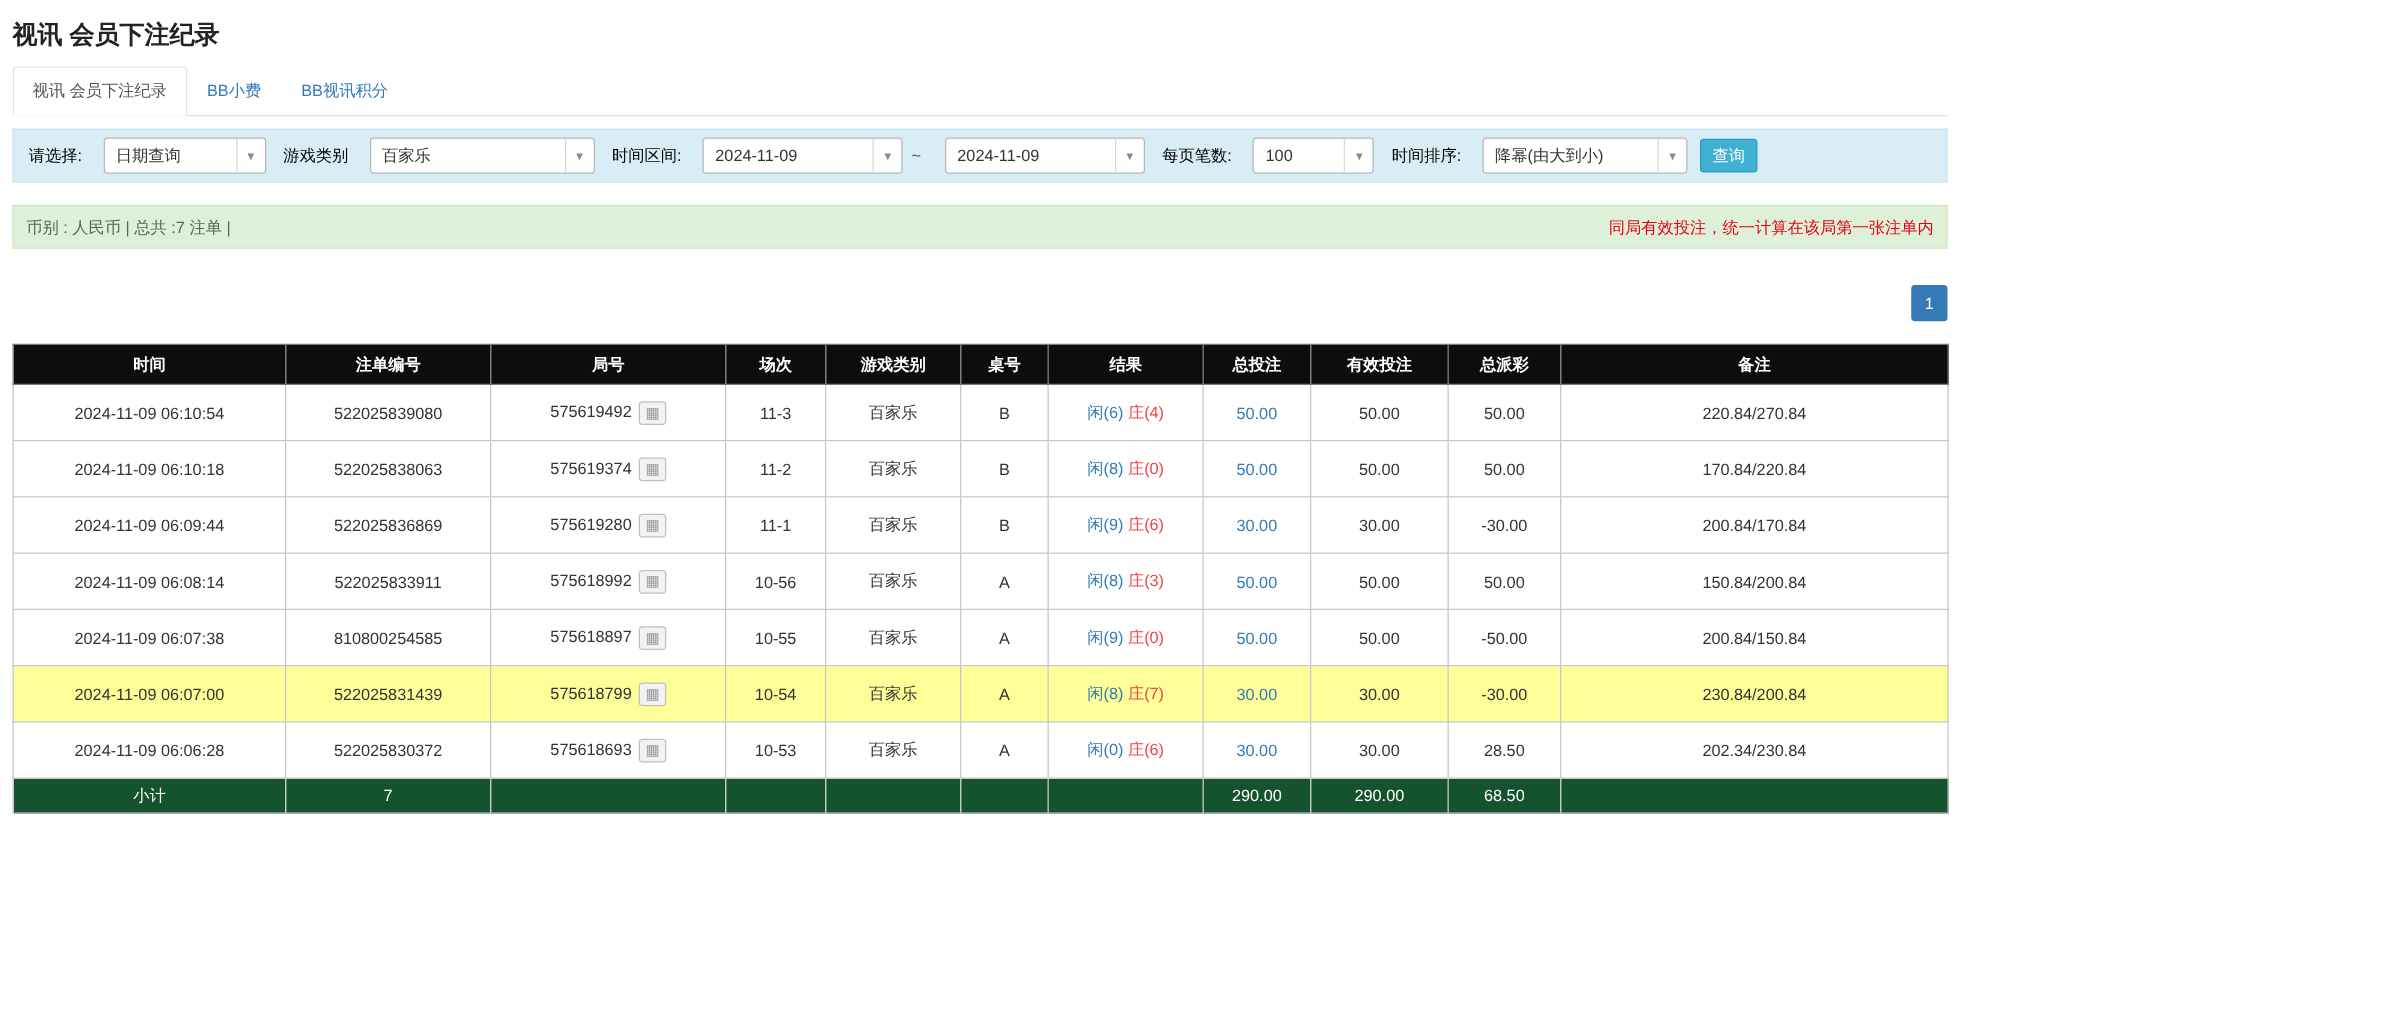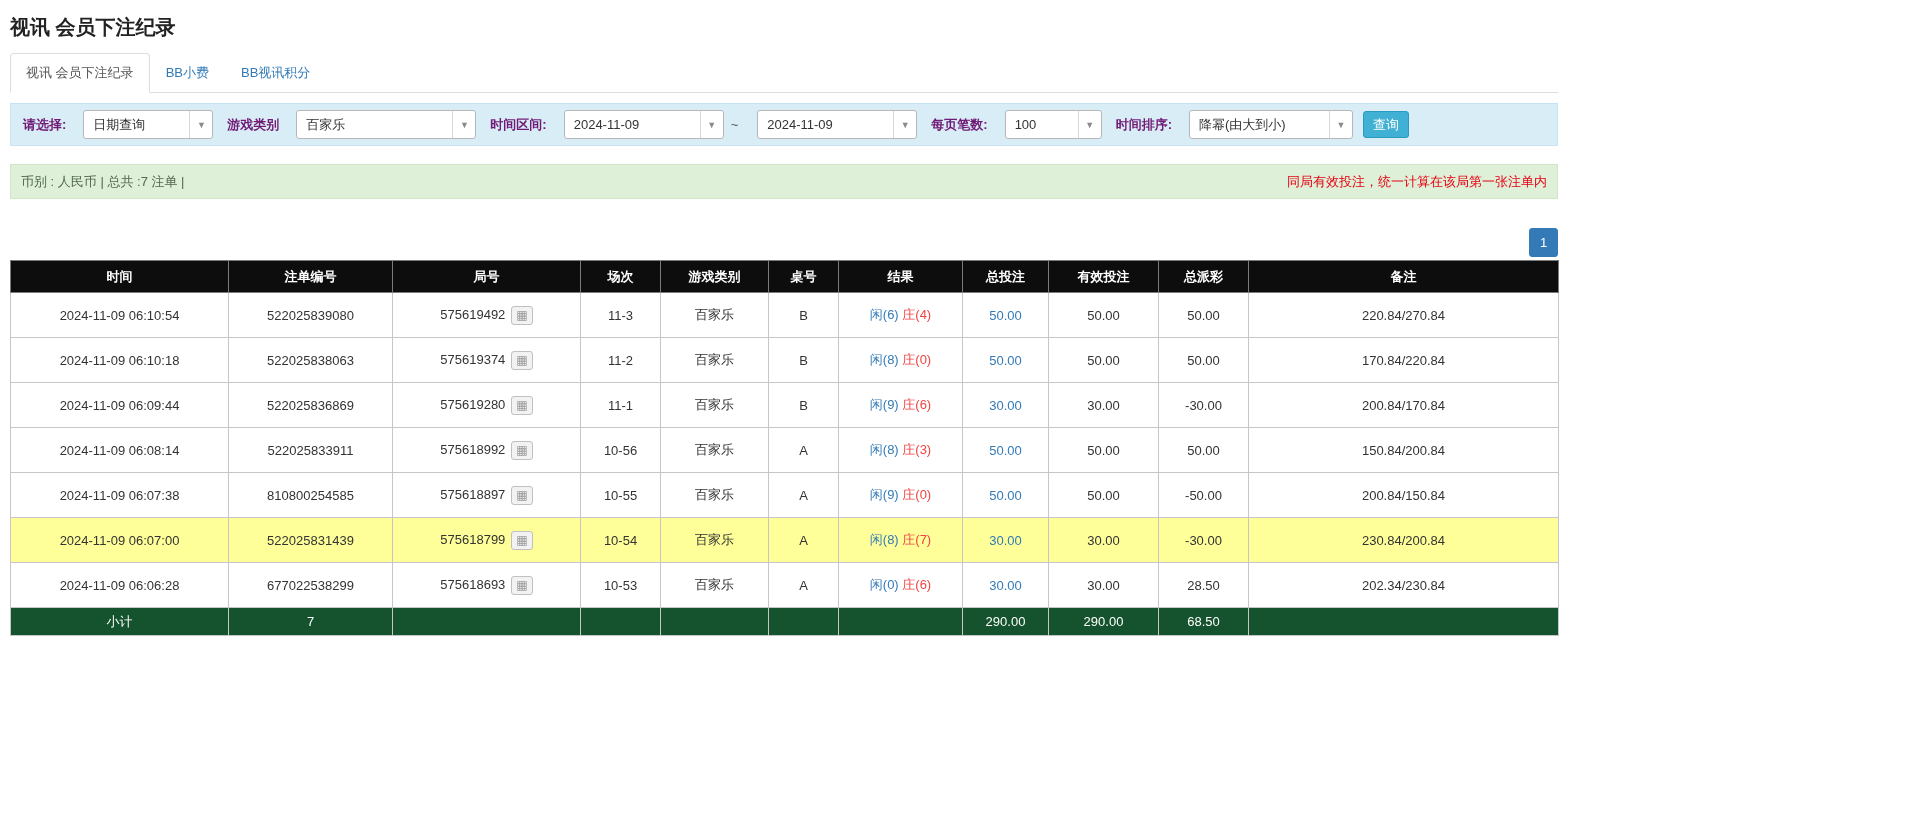--- a/index.html
+++ b/index.html
@@ -5,35 +5,35 @@
   html,body{margin:0;padding:0;}
   body{width:1918px;height:820px;background:#fff;font-family:"Liberation Sans","DejaVu Sans",sans-serif;color:#333;overflow:hidden;}
   .page{width:1548px;margin-left:10px;padding-top:8px;}
   .page-title{font-size:20px;font-weight:700;color:#222;margin:6px 0 12px;}
 
   .tabs{display:flex;border-bottom:1px solid #ddd;}
   .tab{font-size:13px;color:#337ab7;padding:10px 15px;border:1px solid transparent;border-radius:4px 4px 0 0;margin-bottom:-1px;cursor:pointer;white-space:nowrap;}
   .tab.active{color:#555;background:#fff;border-color:#ddd #ddd #fff;}
 
   .filter-bar{margin-top:10px;background:#d9edf7;border:1px solid #c5e3f0;height:41px;display:flex;align-items:center;padding:0 10px;font-size:13px;}
-  .flabel{font-weight:700;color:#701a75;margin:0 5px 0 14px;white-space:nowrap;}
+  .flabel{font-weight:400;color:#000000;margin:0 5px 0 14px;white-space:nowrap;}
   .flabel.first{margin-left:2px;}
   .select{background:#fff;border:1px solid #b7b7b7;border-radius:3px;height:27px;display:inline-flex;align-items:center;justify-content:space-between;cursor:pointer;margin-left:12px;}
   .sel-text{padding:0 6px 0 9px;white-space:nowrap;overflow:hidden;color:#333;}
   .caret{width:22px;align-self:stretch;display:flex;align-items:center;justify-content:center;color:#8a8a8a;font-size:9px;border-left:1px solid #d8d8d8;}
   .tilde{margin:0 7px;color:#555;}
   .query-btn{margin-left:10px;height:27px;background:#41b0d5;border:1px solid #2a9bc0;color:#fff;font-size:13px;padding:0 9px;border-radius:3px;cursor:pointer;font-family:inherit;}
 
   .info-bar{margin-top:18px;background:#dff0d8;border:1px solid #d0e6c4;height:33px;display:flex;align-items:center;justify-content:space-between;padding:0 10px;font-size:13px;color:#52684f;}
   .info-right{color:#e60012;}
 
   .pager-row{display:flex;justify-content:flex-end;margin-top:29px;}
   .page-num{min-width:27px;height:27px;background:#337ab7;border:1px solid #337ab7;color:#fff;font-size:13px;display:flex;align-items:center;justify-content:center;border-radius:3px;cursor:pointer;}
 
-  table.records{width:1548px;border-collapse:collapse;table-layout:fixed;margin-top:3px;font-size:13px;}
+  table.records{width:1548px;border-collapse:collapse;table-layout:fixed;margin-top:18px;font-size:13px;}
   .records th{background:#0d0d0d;color:#fff;font-weight:700;height:31px;border:1px solid #7b7b7b;padding:0;}
   .records td{border:1px solid #c6c6c6;height:44px;text-align:center;padding:0 4px;background:#fff;color:#333;}
   .records tr.highlighted td{background:#ffff99;}
   .records tr.foot td{background:#14532d;color:#fff;height:27px;}
   .neg{color:#e60012;}
   .bet-link{color:#337ab7;text-decoration:none;cursor:pointer;}
   .res-p{color:#337ab7;}
   .res-b{color:#ef4444;}
   .round-icon{display:inline-block;margin-left:6px;border:1px solid #c0c0c0;border-radius:3px;background:#f2f2f2;color:#9a9a9a;font-size:12px;line-height:15px;padding:1px 4px;vertical-align:middle;cursor:pointer;}
 </style>
@@ -201,21 +201,21 @@
           <td>百家乐</td>
           <td>A</td>
           <td><span class="res-p">闲(8)</span> <span class="res-b">庄(7)</span></td>
           <td><a class="bet-link">30.00</a></td>
           <td>30.00</td>
           <td class="neg">-30.00</td>
           <td>230.84/200.84</td>
         </tr>
         <tr class="">
           <td>2024-11-09 06:06:28</td>
-          <td>677022538299</td>
+          <td>522025830372</td>
           <td><span>575618693</span><span class="round-icon">▦</span></td>
           <td>10-53</td>
           <td>百家乐</td>
           <td>A</td>
           <td><span class="res-p">闲(0)</span> <span class="res-b">庄(6)</span></td>
           <td><a class="bet-link">30.00</a></td>
           <td>30.00</td>
           <td class="">28.50</td>
           <td>202.34/230.84</td>
         </tr>

